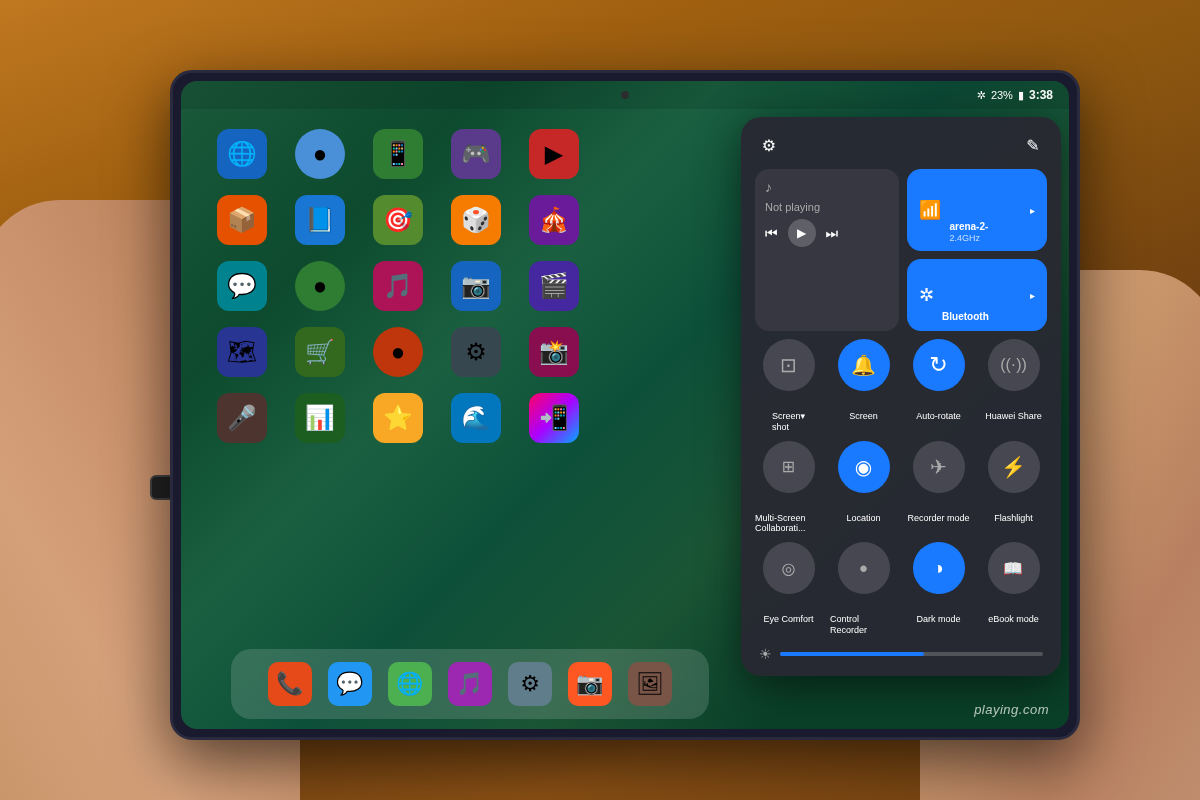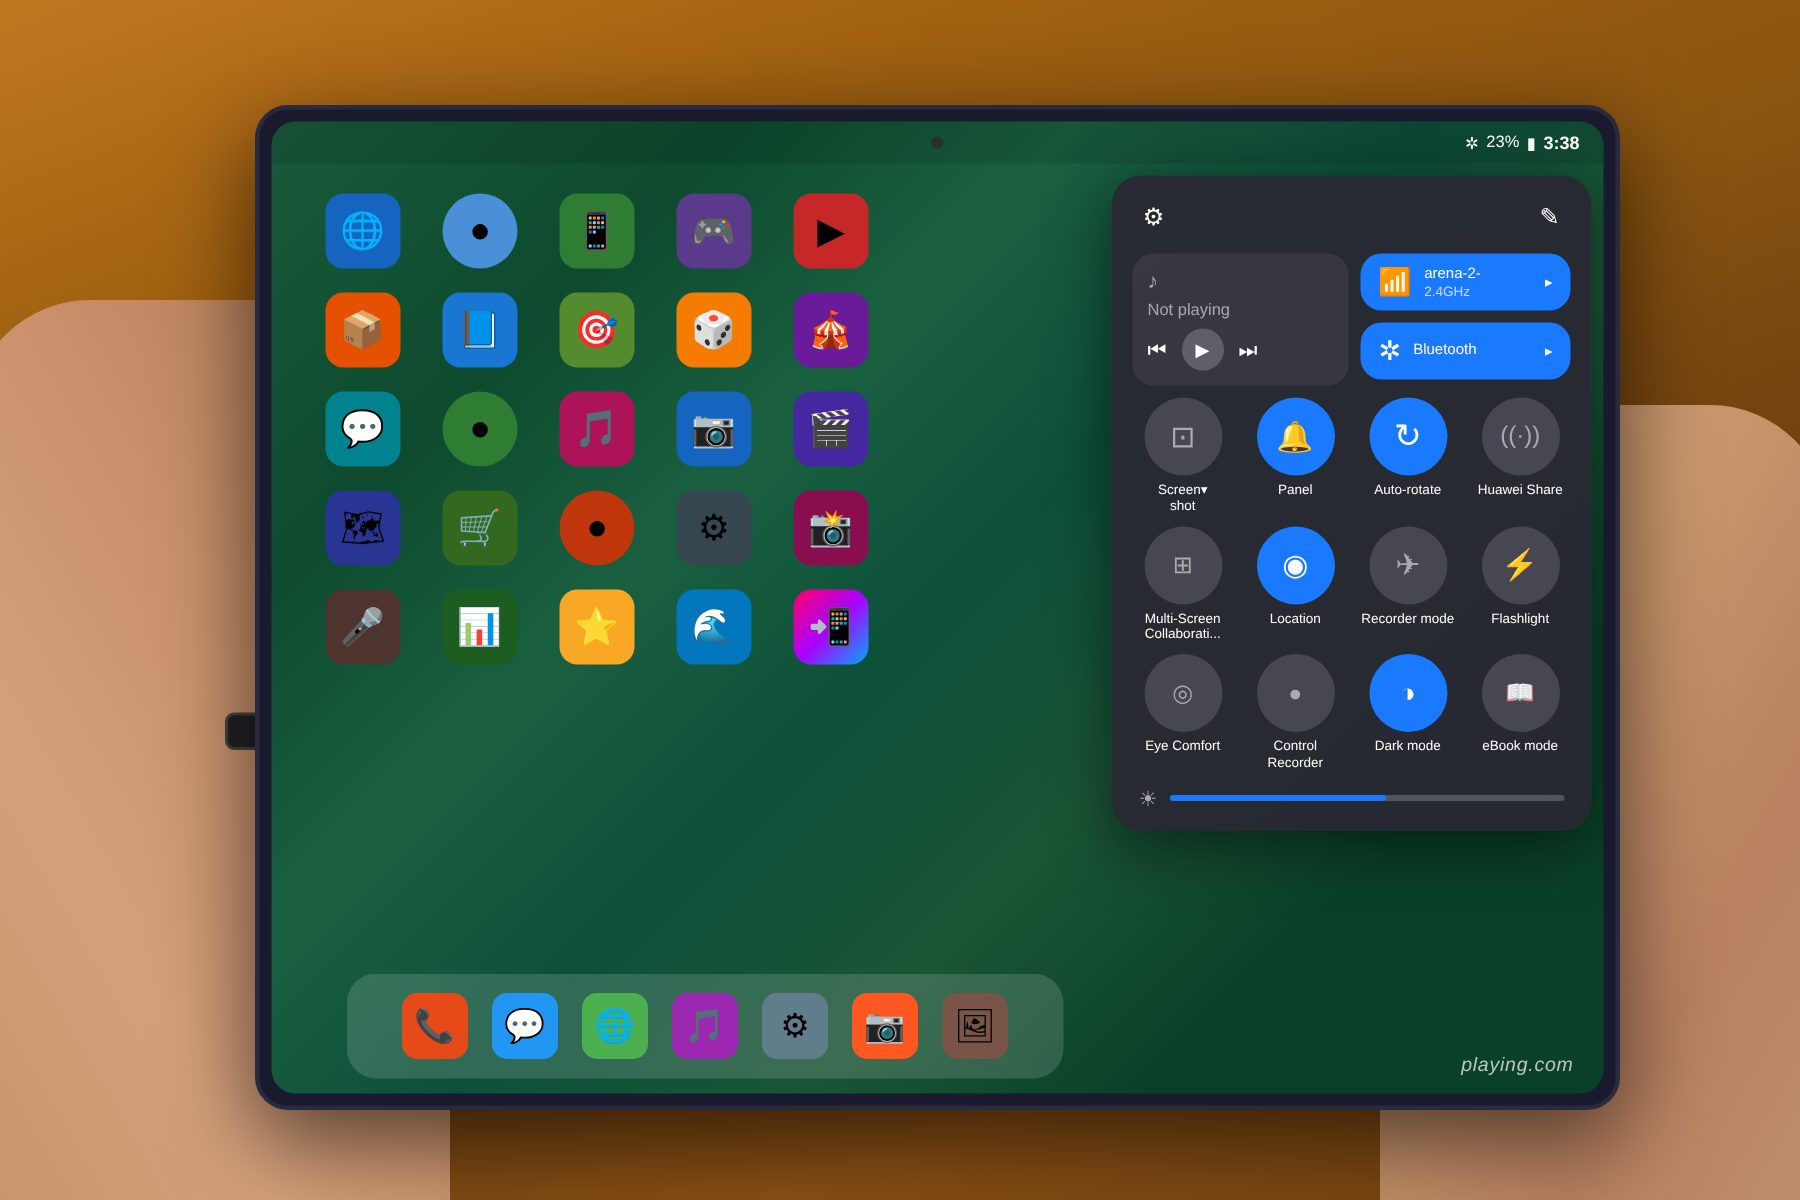--- a/index.html
+++ b/index.html
@@ -261,22 +261,23 @@
       color: white;
     }
 
     .card-text {
       flex: 1;
     }
 
     .card-name {
       color: white;
       font-size: 10px;
-      font-weight: 400;
+      font-weight: 700;
       line-height: 1.2;
+      margin-top: 44px;
     }
 
     .card-sub {
       color: rgba(255,255,255,0.75);
       font-size: 9px;
     }
 
     .card-chevron {
       color: white;
       font-size: 10px;
@@ -314,22 +315,23 @@
     }
 
     .toggle-btn.inactive {
       background: rgba(80, 80, 90, 0.8);
       color: #aaa;
     }
 
     .toggle-label {
       color: white;
       font-size: 9px;
-      text-align: center;
+      text-align: left;
       line-height: 1.2;
+      margin-top: 16px;
     }
 
     
     .toggles-row2 {
       display: grid;
       grid-template-columns: repeat(4, 1fr);
       gap: 8px;
       margin-bottom: 8px;
     }
 
@@ -550,21 +552,21 @@
 
         </div>
 
         <div class="toggles-grid">
           <div class="toggle-item">
             <div class="toggle-btn inactive">⊡</div>
             <span class="toggle-label">Screen▾<br>shot</span>
           </div>
           <div class="toggle-item">
             <div class="toggle-btn active">🔔</div>
-            <span class="toggle-label">Panel</span>
+            <span class="toggle-label">Screen</span>
           </div>
           <div class="toggle-item">
             <div class="toggle-btn active" style="font-size:22px;">↻</div>
             <span class="toggle-label">Auto-rotate</span>
           </div>
           <div class="toggle-item">
             <div class="toggle-btn inactive" style="font-size:16px;">((·))</div>
             <span class="toggle-label">Huawei Share</span>
           </div>
         </div>

